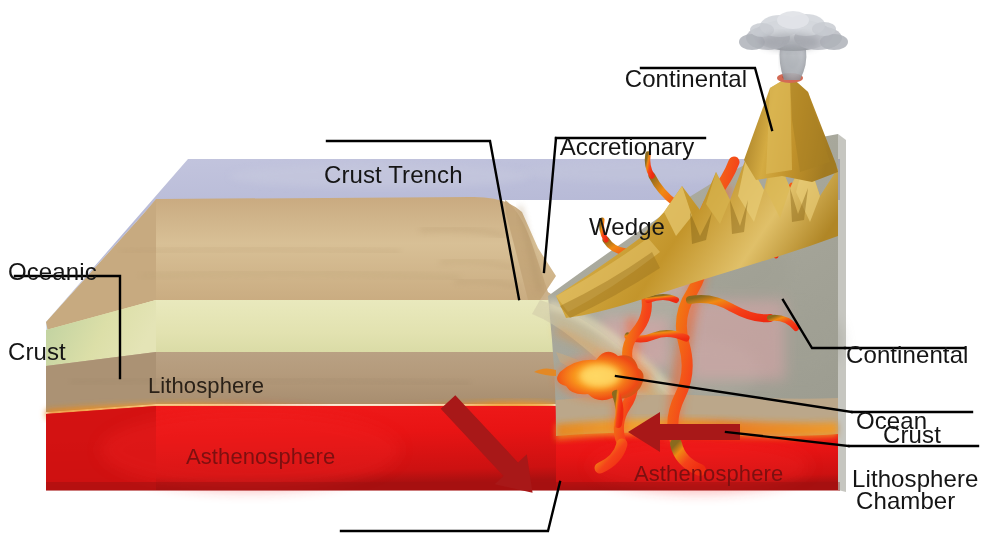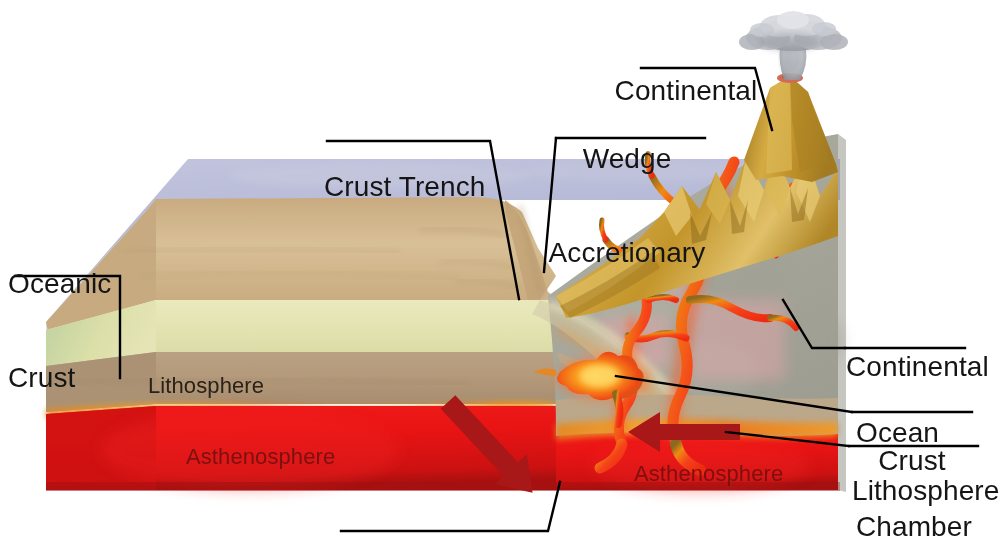--- a/index.html
+++ b/index.html
@@ -29,21 +29,21 @@
   }
   .lbl {
     position: absolute;
     font-family: "Liberation Sans", sans-serif;
     color: #151515;
     white-space: pre;
     line-height: 1.12;
     letter-spacing: 0.1px;
   }
   .lbl-outer {
-    font-size: 28px;
+    font-size: 24px;
   }
   .lbl-inner {
     font-size: 22px;
   }
   .ta-right { }
   .ta-left  { text-align: left; }
   .ta-center{ text-align: center; }
 </style>
 </head>
 <body>
@@ -377,22 +377,22 @@
   <div class="lbl lbl-outer ta-right" style="left:8px; top:205px; width:112px;">
     <div>Oceanic</div>
     <div>Crust</div>
   </div>
 
   <div class="lbl lbl-outer ta-left" style="left:324px; top:108px; width:180px;">
     <div>Crust Trench</div>
   </div>
 
   <div class="lbl lbl-outer ta-center" style="left:546px; top:80px; width:162px;">
+    <div>Accretionary</div>
     <div>Wedge</div>
-    <div>Accretionary</div>
   </div>
 
   <div class="lbl lbl-outer ta-center" style="left:606px; top:12px; width:160px;">
     <div>Continental</div>
   </div>
 
   <div class="lbl lbl-outer ta-left" style="left:846px; top:288px; width:150px;">
     <div>Continental</div>
     <div class="ta-center" style="width:132px;">Crust</div>
   </div>

